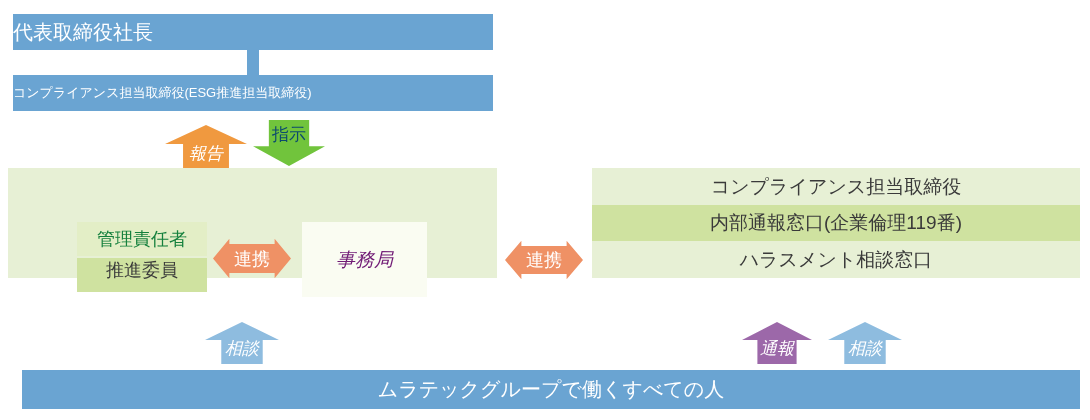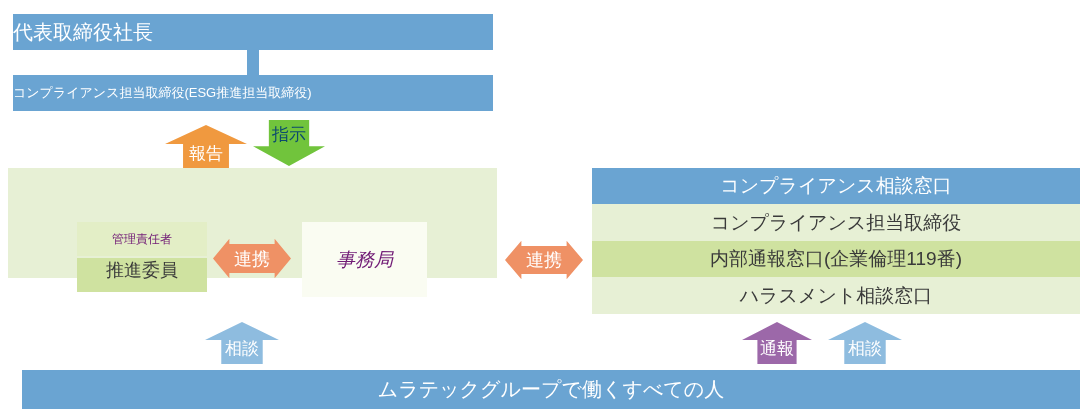--- a/index.html
+++ b/index.html
@@ -23,21 +23,21 @@
     text-align: center;
   }
   .president { left: 13px; top: 14px; width: 480px; height: 36px; font-size: 20px; }
   .director  { left: 13px; top: 75px; width: 480px; height: 36px; font-size: 13px; white-space: nowrap; }
   .connector { left: 247px; top: 50px; width: 12px; height: 25px; background: #6aa4d2; }
 
   
   .up-arrow {
     clip-path: polygon(50% 0%, 100% 43%, 78% 43%, 78% 100%, 22% 100%, 22% 43%, 0% 43%);
     display: flex; align-items: flex-end; justify-content: center;
-    color: #fff; font-size: 17px; padding-bottom: 4px;
+    color: #fff; font-size: 17px; padding-bottom: 4px; font-style: italic;
   }
   .down-arrow {
     clip-path: polygon(22% 0%, 78% 0%, 78% 57%, 100% 57%, 50% 100%, 0% 57%, 22% 57%);
     display: flex; align-items: flex-start; justify-content: center;
     color: #0c4a6e; font-size: 17px; padding-top: 3px;
   }
   .h-arrow {
     clip-path: polygon(0% 50%, 21% 6%, 21% 18%, 79% 18%, 79% 6%, 100% 50%, 79% 94%, 79% 82%, 21% 82%, 21% 94%);
     display: flex; align-items: center; justify-content: center;
     color: #fff; font-size: 18px;
@@ -55,21 +55,21 @@
   .panel-header {
     background: #6aa4d2; color: #fff; height: 36px;
     display: flex; align-items: center; justify-content: center;
     font-size: 19px;
   }
   .promo-body { position: relative; background: #e7f0d5; height: 110px; }
   .mgr-block { position: absolute; left: 69px; top: 54px; width: 130px; }
   .mgr-top {
     background: #e3eec6; height: 34px; margin-bottom: 2px;
     display: flex; align-items: center; justify-content: center;
-    color: #701a75; font-size: 12px;
+    color: #15803d; font-size: 18px;
   }
   .mgr-bottom {
     background: #cfe2a0; height: 34px;
     display: flex; justify-content: center;
     color: #3a3a3a; font-size: 18px;
   }
   .secretariat {
     position: absolute; left: 294px; top: 54px; width: 125px; height: 75px;
     background: #fafcf2;
     display: flex; align-items: center; justify-content: center;
@@ -130,23 +130,20 @@
         <span>事務局</span>
       </div>
     </div>
   </div>
 
   <div class="abs h-arrow collab-outer">
     <span>連携</span>
   </div>
 
   <div class="abs contact-panel">
-    <div class="panel-header">
-      <span>コンプライアンス相談窓口</span>
-    </div>
     <div class="contact-row row-light">
       <span>コンプライアンス担当取締役</span>
     </div>
     <div class="contact-row row-mid">
       <span>内部通報窓口(企業倫理119番)</span>
     </div>
     <div class="contact-row row-light">
       <span>ハラスメント相談窓口</span>
     </div>
   </div>

